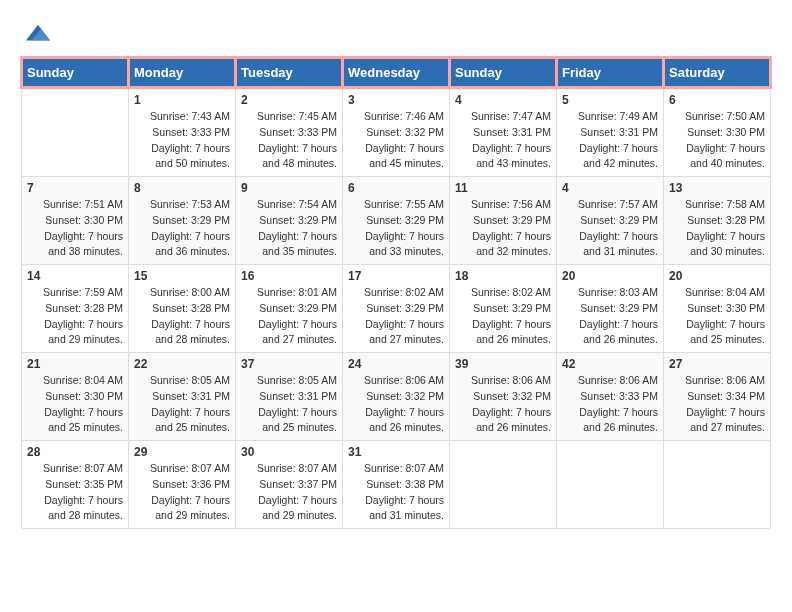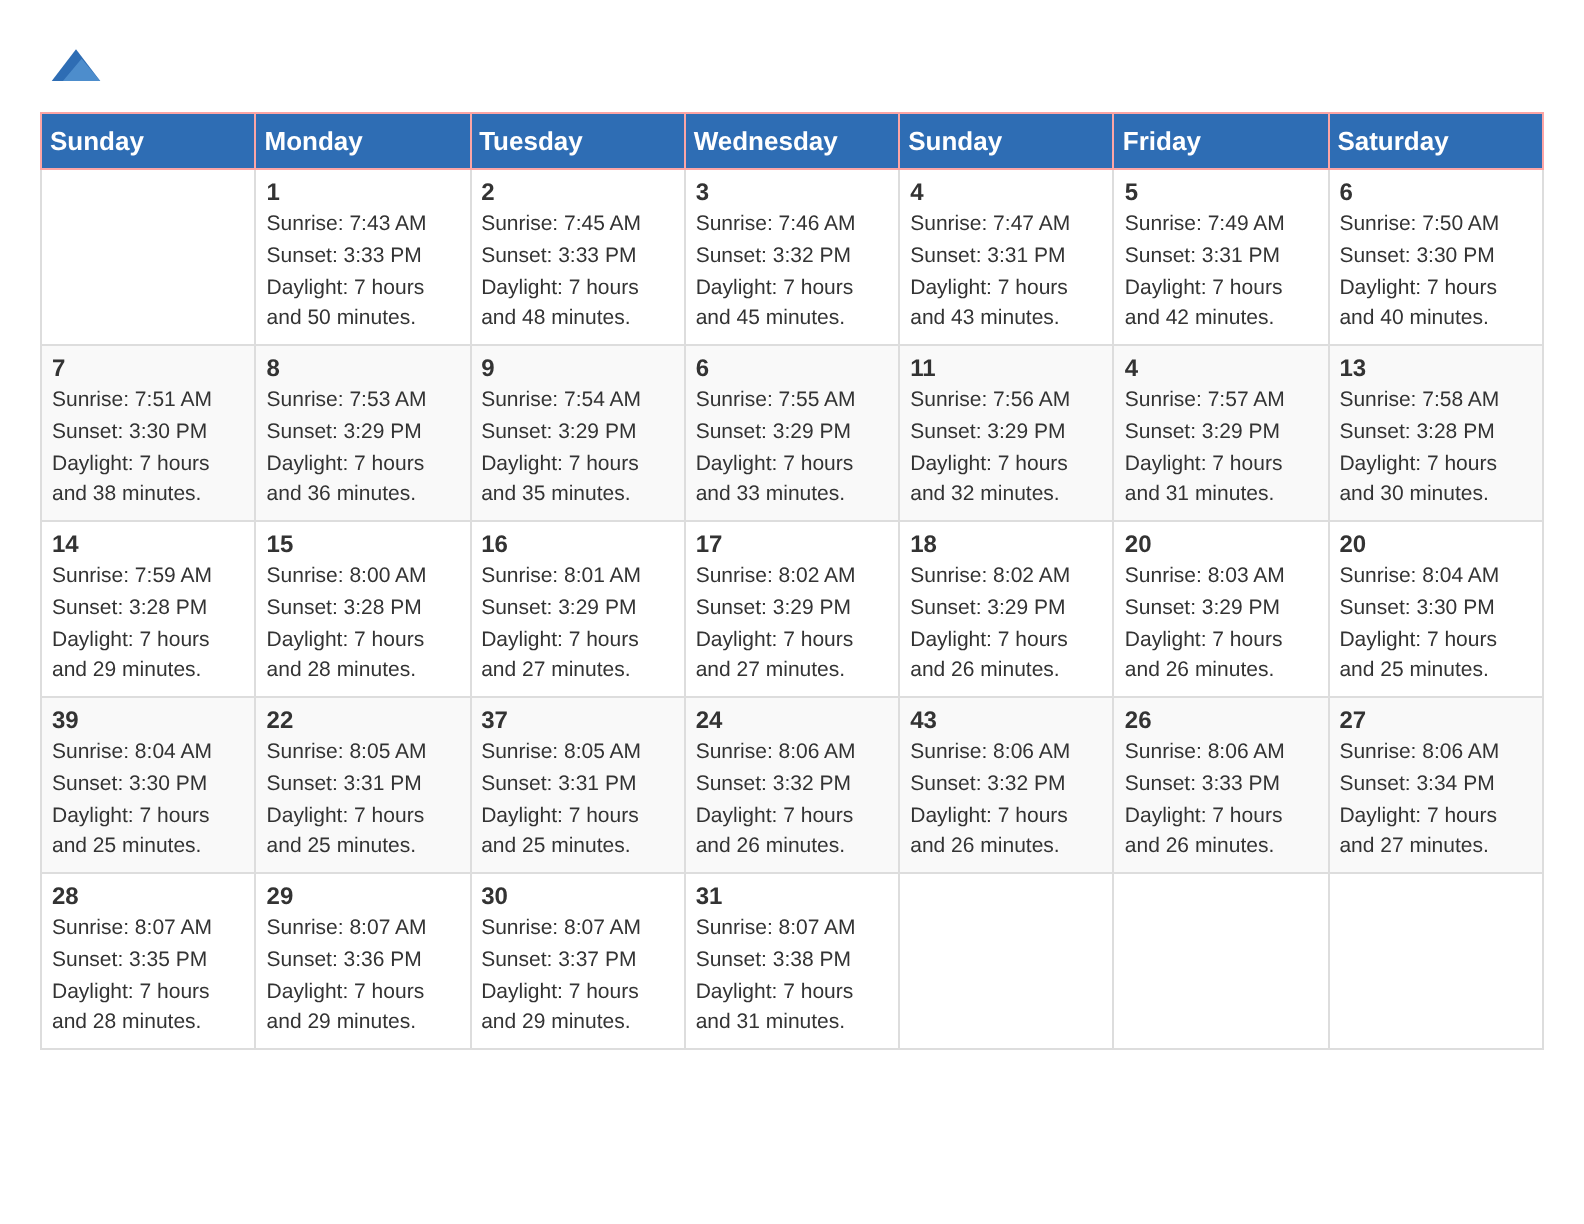--- a/index.html
+++ b/index.html
@@ -42,21 +42,21 @@
       border-collapse: collapse;
       font-size: 11px;
     }
     .calendar th {
       background-color: #2E6DB4;
       color: #fff;
       padding: 6px 4px;
       text-align: left;
       font-size: 13px;
       font-weight: bold;
-      border: 1px solid #fca5a5;
+      border: 3px solid #fca5a5;
     }
     .calendar td {
       vertical-align: top;
       padding: 4px 5px;
       border: 1px solid #ddd;
       width: 107px;
       min-height: 80px;
       background: #fff;
     }
     .calendar tr:nth-child(even) td {
@@ -66,20 +66,21 @@
       font-size: 12px;
       font-weight: bold;
       color: #333;
       display: block;
       margin-bottom: 2px;
     }
     .day-info {
       font-size: 10.5px;
       color: #333;
       line-height: 1.5;
+      text-align: right;
     }
     .empty-cell {
       background: #fff !important;
     }
   </style>
 </head>
 <body>
 
 <div class="header">
   <div class="logo">
@@ -195,41 +196,41 @@
           <span class="day-number">20</span>
           <div class="day-info">Sunrise: 8:03 AM<br>Sunset: 3:29 PM<br>Daylight: 7 hours<br>and 26 minutes.</div>
         </td>
         <td>
           <span class="day-number">20</span>
           <div class="day-info">Sunrise: 8:04 AM<br>Sunset: 3:30 PM<br>Daylight: 7 hours<br>and 25 minutes.</div>
         </td>
       </tr>
       <tr>
         <td>
-          <span class="day-number">39</span>
+          <span class="day-number">21</span>
           <div class="day-info">Sunrise: 8:04 AM<br>Sunset: 3:30 PM<br>Daylight: 7 hours<br>and 25 minutes.</div>
         </td>
         <td>
           <span class="day-number">22</span>
           <div class="day-info">Sunrise: 8:05 AM<br>Sunset: 3:31 PM<br>Daylight: 7 hours<br>and 25 minutes.</div>
         </td>
         <td>
           <span class="day-number">37</span>
           <div class="day-info">Sunrise: 8:05 AM<br>Sunset: 3:31 PM<br>Daylight: 7 hours<br>and 25 minutes.</div>
         </td>
         <td>
           <span class="day-number">24</span>
           <div class="day-info">Sunrise: 8:06 AM<br>Sunset: 3:32 PM<br>Daylight: 7 hours<br>and 26 minutes.</div>
         </td>
         <td>
-          <span class="day-number">43</span>
+          <span class="day-number">39</span>
           <div class="day-info">Sunrise: 8:06 AM<br>Sunset: 3:32 PM<br>Daylight: 7 hours<br>and 26 minutes.</div>
         </td>
         <td>
-          <span class="day-number">26</span>
+          <span class="day-number">42</span>
           <div class="day-info">Sunrise: 8:06 AM<br>Sunset: 3:33 PM<br>Daylight: 7 hours<br>and 26 minutes.</div>
         </td>
         <td>
           <span class="day-number">27</span>
           <div class="day-info">Sunrise: 8:06 AM<br>Sunset: 3:34 PM<br>Daylight: 7 hours<br>and 27 minutes.</div>
         </td>
       </tr>
       <tr>
         <td>
           <span class="day-number">28</span>

